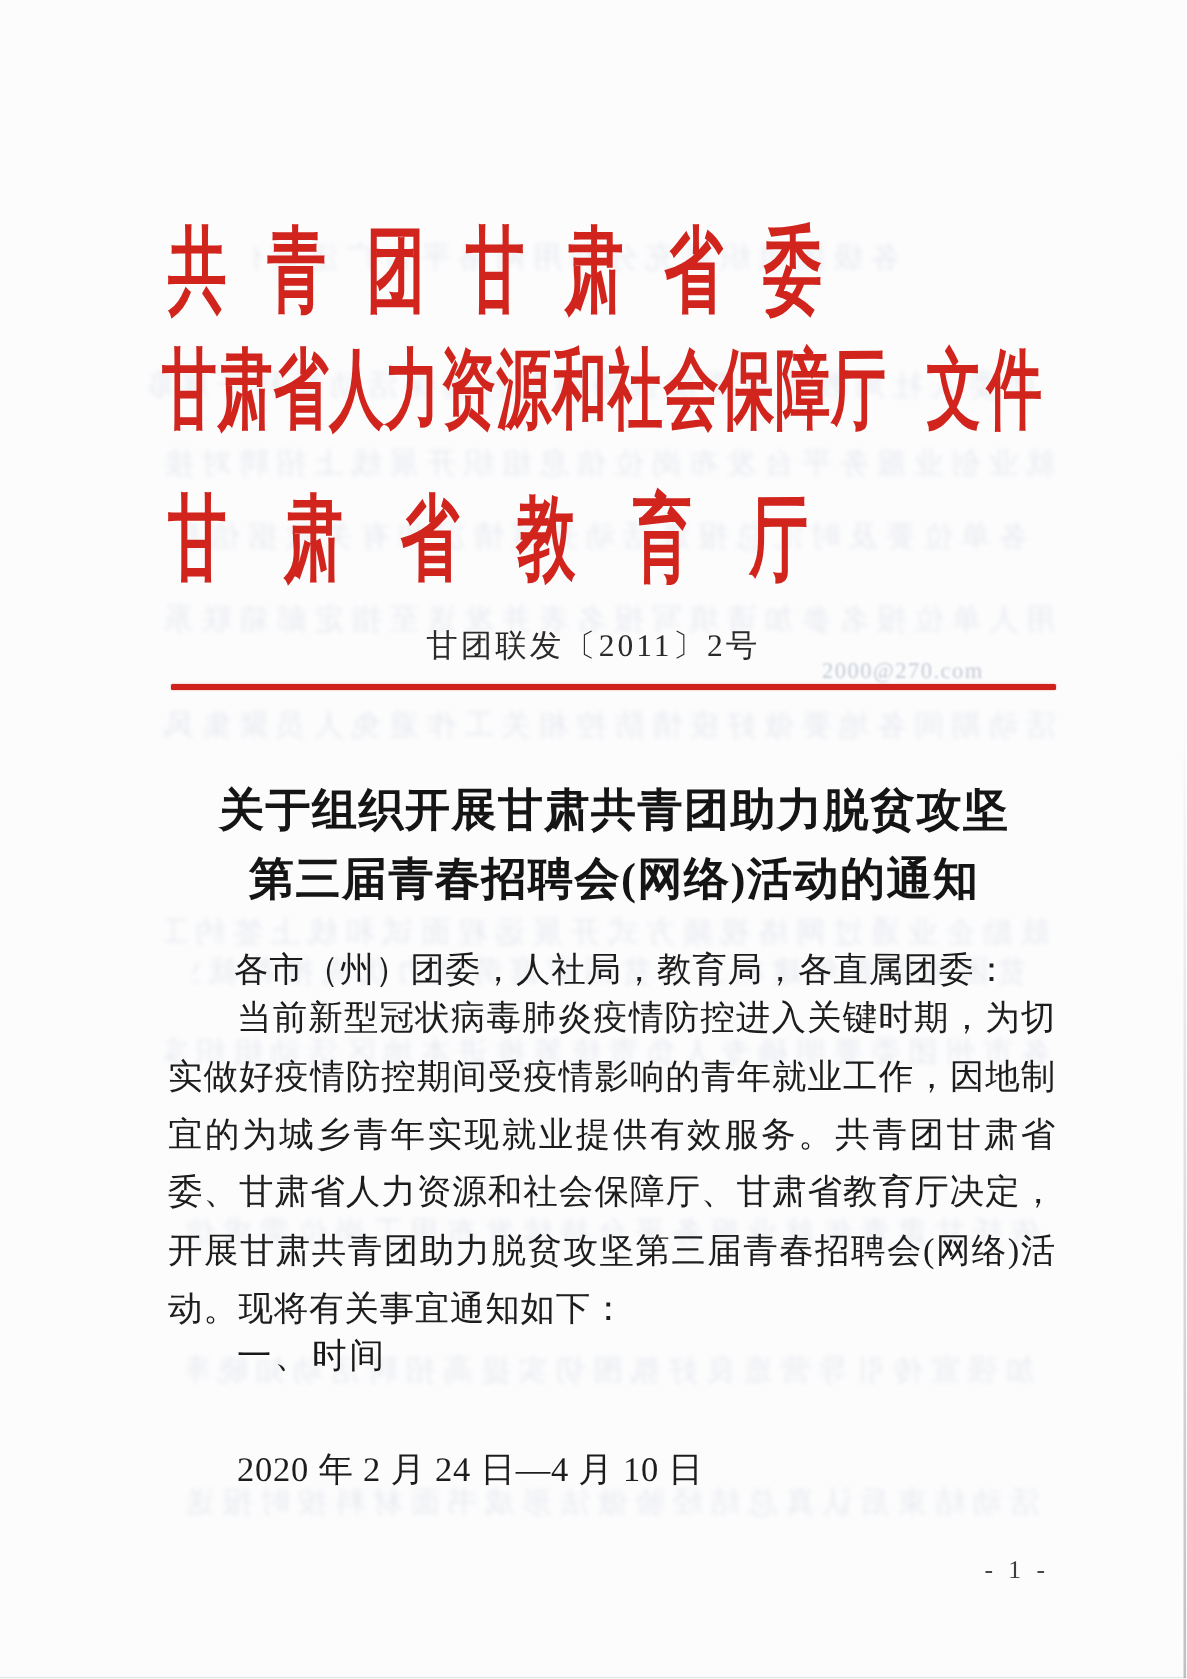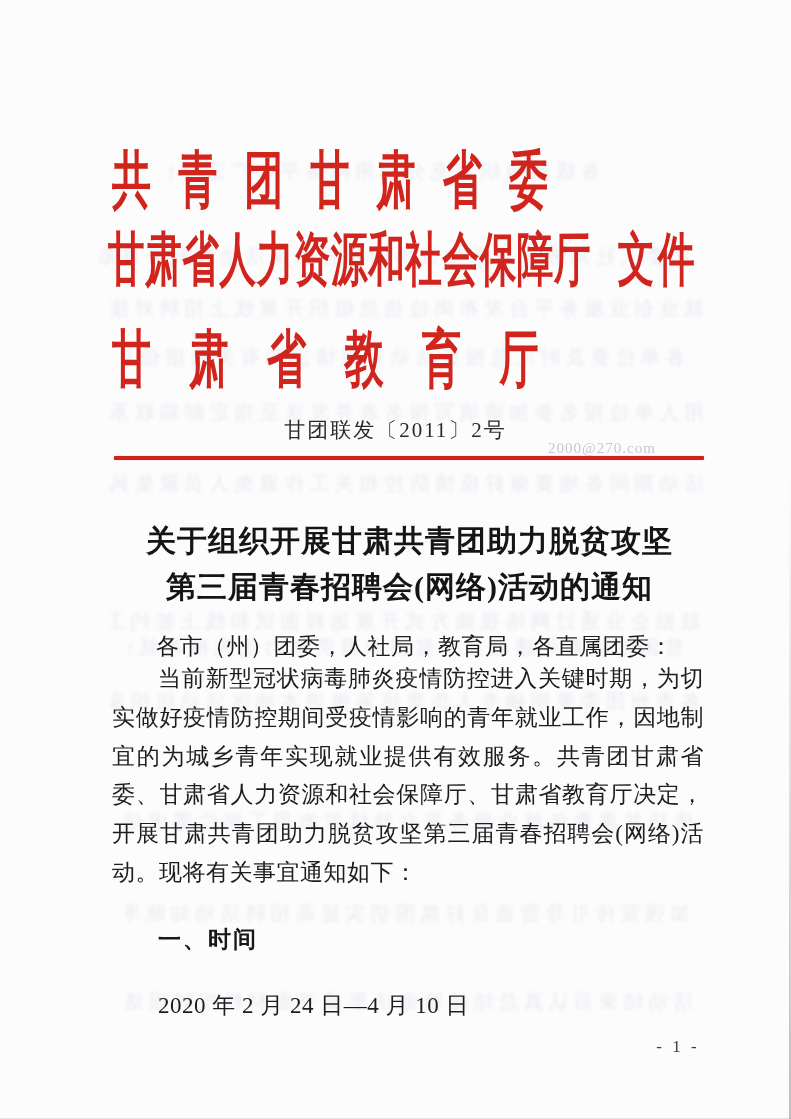--- a/index.html
+++ b/index.html
@@ -56,27 +56,27 @@
   .salutation {
     position:absolute; left:112px; top:631px;
     font-size:23px; color:#1c1c1c; letter-spacing:0.5px; white-space:nowrap;margin-left:44px;
   }
   .paragraph {
     position:absolute; left:112px; top:660px; width:592px;
     font-size:23px; line-height:38.8px; color:#1d1d1d;
     text-align:justify; text-indent:46px; letter-spacing:0.5px;
   }
   .sec-head {
-    position:absolute; left:158px; top:924px;
-    font-size:23px; font-weight:bold; color:#181818; letter-spacing:2px;
+    position:absolute; left:158px; top:888px;
+    font-size:23px; font-weight:normal; color:#181818; letter-spacing:2px;
     font-family:"Liberation Sans","DejaVu Sans",sans-serif;
   }
   .sec-date {
     position:absolute; left:158px; top:964px;
-    font-size:23px; color:#1d1d1d; letter-spacing:0.5px; white-space:nowrap;margin-top:26px;
+    font-size:23px; color:#1d1d1d; letter-spacing:0.5px; white-space:nowrap;
   }
 
   .page-no {
     position:absolute; top:1037px; left:638px; width:80px; text-align:center;
     font-size:17px; color:#3d3d3d; letter-spacing:3px;
   }
 
   
   .edge-right {
     position:absolute; right:0; top:42%; width:2px; height:58%;

